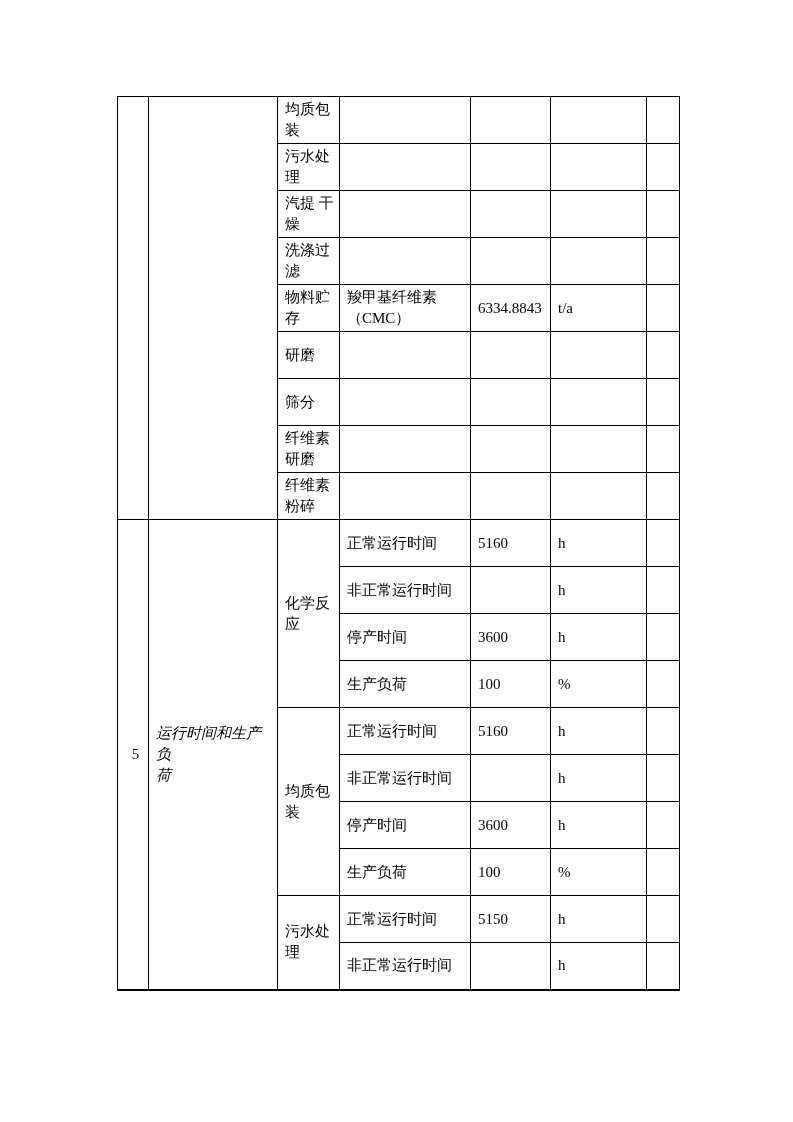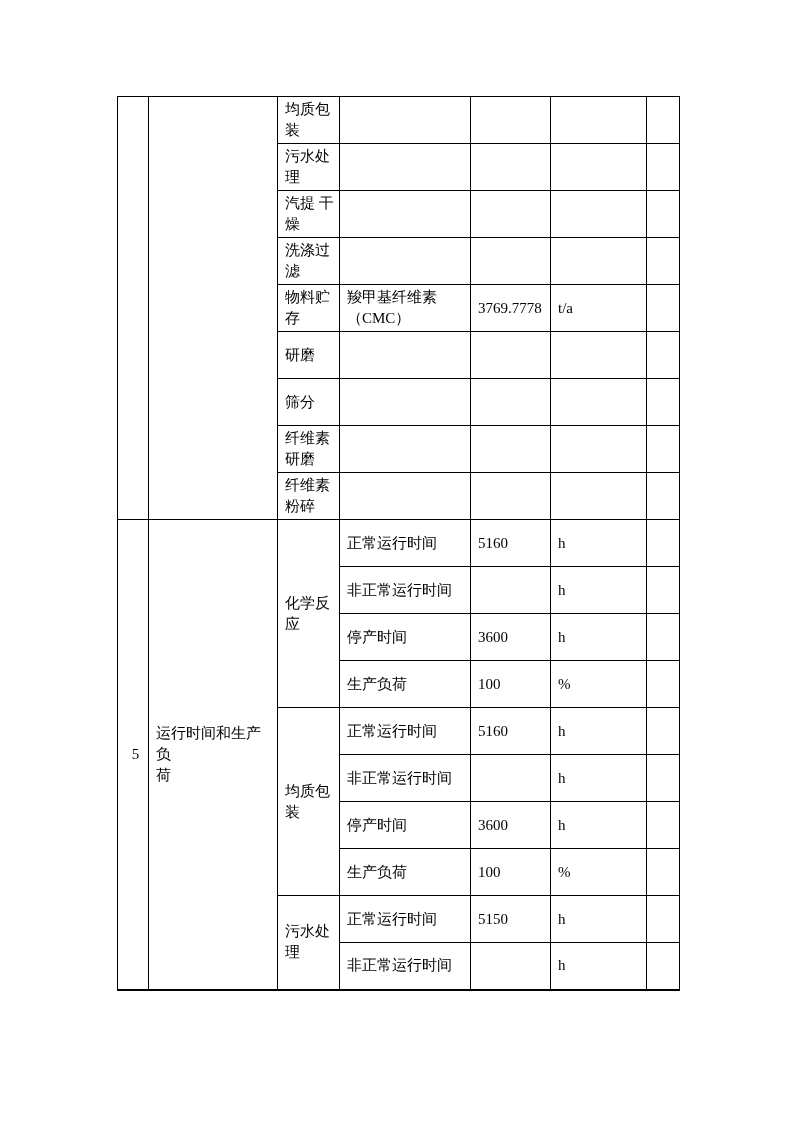--- a/index.html
+++ b/index.html
@@ -32,21 +32,21 @@
   table.doc-table td {
     border: 1px solid #000000;
     font-size: 15px;
     line-height: 21px;
     vertical-align: middle;
     padding: 1px 2px 1px 7px;
     white-space: pre-line;
     overflow: hidden;
   }
   td.c1 { text-align: center; padding: 1px 0; }
-  td.c2 { padding-left: 4px; }
+  td.c2 { padding-left: 4px; font-style: italic; }
   td.c3 { padding-left: 4px; }
   td.c7 { padding: 0; }
 </style>
 </head>
 <body>
 
 <div class="page">
   <table class="doc-table">
     <colgroup>
       <col style="width:31px">
@@ -91,21 +91,21 @@
       <td class="c4"></td>
       <td class="c5"></td>
       <td class="c6"></td>
       <td class="c7"></td>
     </tr>
     <tr>
       <td class="c3">物料贮
 存</td>
       <td class="c4">羧甲基纤维素
 （CMC）</td>
-      <td class="c5">3769.7778</td>
+      <td class="c5">6334.8843</td>
       <td class="c6">t/a</td>
       <td class="c7"></td>
     </tr>
     <tr>
       <td class="c3">研磨</td>
       <td class="c4"></td>
       <td class="c5"></td>
       <td class="c6"></td>
       <td class="c7"></td>
     </tr>

